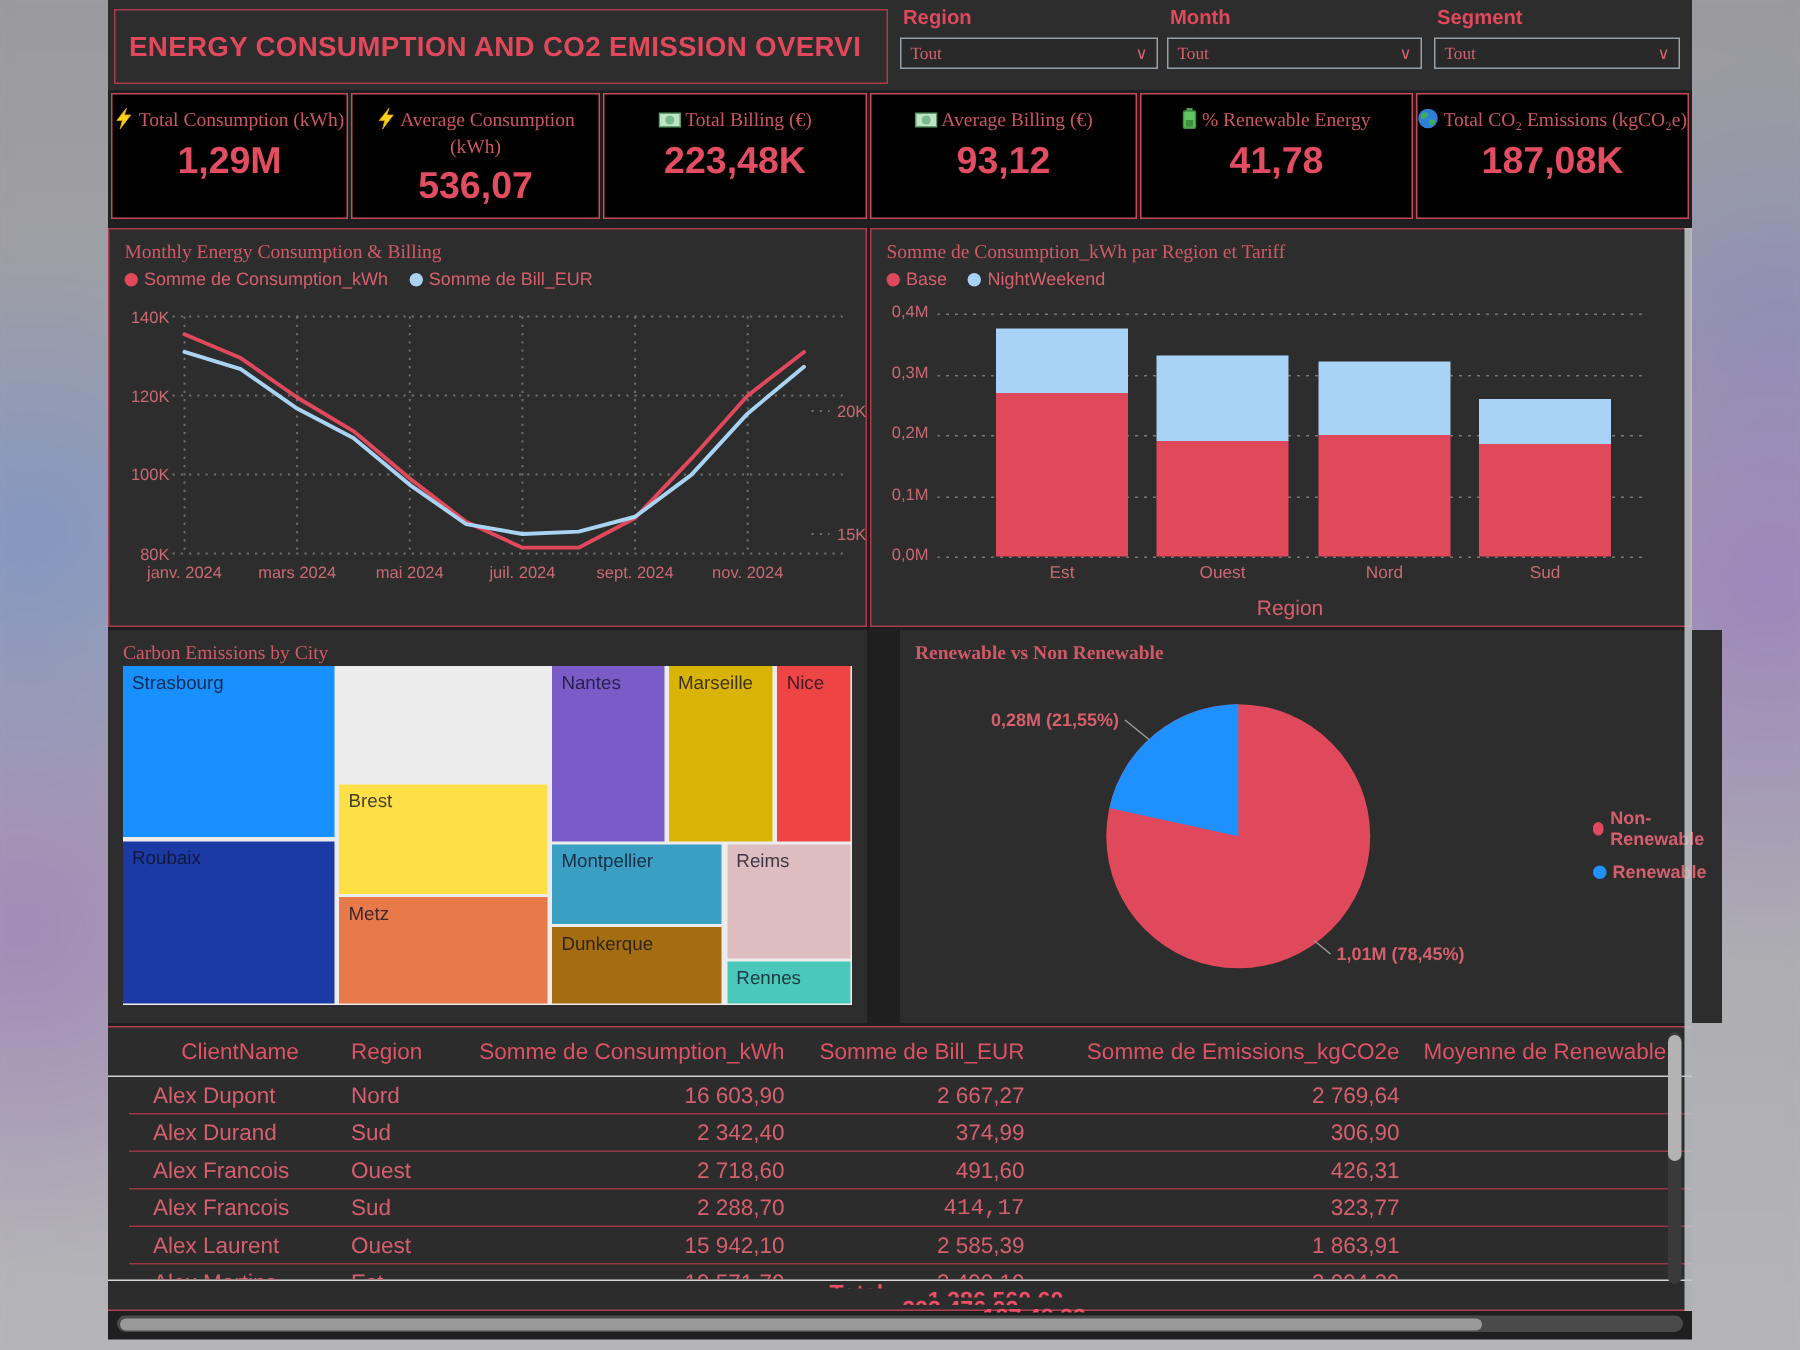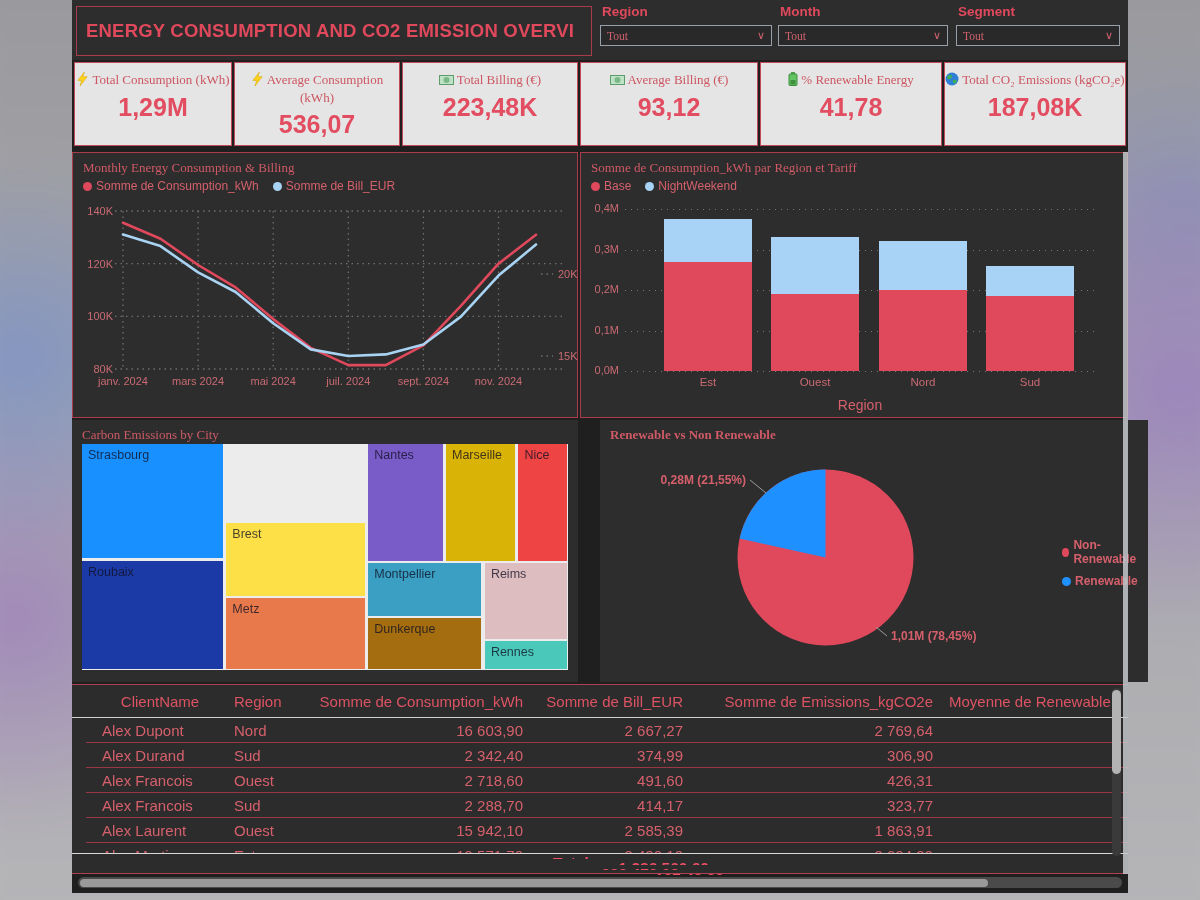--- a/index.html
+++ b/index.html
@@ -21,21 +21,21 @@
   
   .hdr{left:0;top:0;width:1056px;height:60px;}
   .title-box{position:absolute;left:4px;top:6px;width:514px;height:48px;border:1px solid #a83c4b;display:flex;align-items:center;overflow:hidden;}
   .title-box span{display:block;width:488px;overflow:hidden;white-space:nowrap;padding-left:9px;font-size:18.5px;font-weight:bold;color:#e0485c;letter-spacing:.2px;}
   .filter{position:absolute;top:2px;height:54px;}
   .filter .flabel{font-size:13.5px;font-weight:bold;color:#e0485c;margin:2px 0 6px 2px;}
   .dropdown{height:19px;border:1px solid #97a0a8;background:#292929;display:flex;align-items:center;justify-content:space-between;padding:0 6px;cursor:pointer;}
   .dropdown .dval{font-size:11.5px;color:#d0626e;font-family:"Liberation Serif",serif;}
   .dropdown .chev{font-size:11px;color:#d0626e;}
   
-  .kpi{position:absolute;top:62px;height:84px;background:#e5e5e5;border:1px solid #c44a59;box-sizing:border-box;text-align:center;padding-top:9px;}
+  .kpi{position:absolute;top:62px;height:84px;background:#000000;border:1px solid #c44a59;box-sizing:border-box;text-align:center;padding-top:9px;}
   .kpi .klabel{font-family:"Liberation Serif",serif;font-size:13px;color:#cc5662;line-height:1.25;}
   .kpi .kicon{display:inline-block;vertical-align:-2px;margin-right:3px;}
   .kpi .kvalue{font-size:25px;font-weight:bold;color:#e24d61;margin-top:3px;}
   
   .legend{position:absolute;left:10px;top:26px;display:flex;gap:14px;align-items:center;}
   .leg-item{display:flex;align-items:center;gap:4px;font-size:12px;color:#d5606c;}
   .dot{width:9px;height:9px;border-radius:50%;display:inline-block;}
   svg text.tick{fill:#c96a73;font-size:11px;font-family:"Liberation Sans",sans-serif;}
   svg line.grid{stroke:#6f6f6f;stroke-width:1.3;stroke-dasharray:1.5 4;}
   .btick{position:absolute;left:4px;width:34px;text-align:right;font-size:11px;color:#c96a73;}
@@ -297,21 +297,21 @@
             <span class="tcell" style="width: 85px; text-align: left;">Ouest</span>
             <span class="tcell" style="width: 220px; text-align: right;">2 718,60</span>
             <span class="tcell" style="width: 160px; text-align: right;">491,60</span>
             <span class="tcell" style="width: 250px; text-align: right;">426,31</span>
             <span class="tcell" style="width: 175px; text-align: left;"></span>
           </div>
           <div class="trow">
             <span class="tcell" style="width: 140px; text-align: left; padding-left: 16px;">Alex Francois</span>
             <span class="tcell" style="width: 85px; text-align: left;">Sud</span>
             <span class="tcell" style="width: 220px; text-align: right;">2 288,70</span>
-            <span class="tcell" style="width: 160px; text-align: right;">414,17</span>
+            <span class="tcell" style="width: 160px; text-align: right; font-family: Liberation Mono, monospace;">414,17</span>
             <span class="tcell" style="width: 250px; text-align: right;">323,77</span>
             <span class="tcell" style="width: 175px; text-align: left;"></span>
           </div>
           <div class="trow">
             <span class="tcell" style="width: 140px; text-align: left; padding-left: 16px;">Alex Laurent</span>
             <span class="tcell" style="width: 85px; text-align: left;">Ouest</span>
             <span class="tcell" style="width: 220px; text-align: right;">15 942,10</span>
             <span class="tcell" style="width: 160px; text-align: right;">2 585,39</span>
             <span class="tcell" style="width: 250px; text-align: right;">1 863,91</span>
             <span class="tcell" style="width: 175px; text-align: left;"></span>

